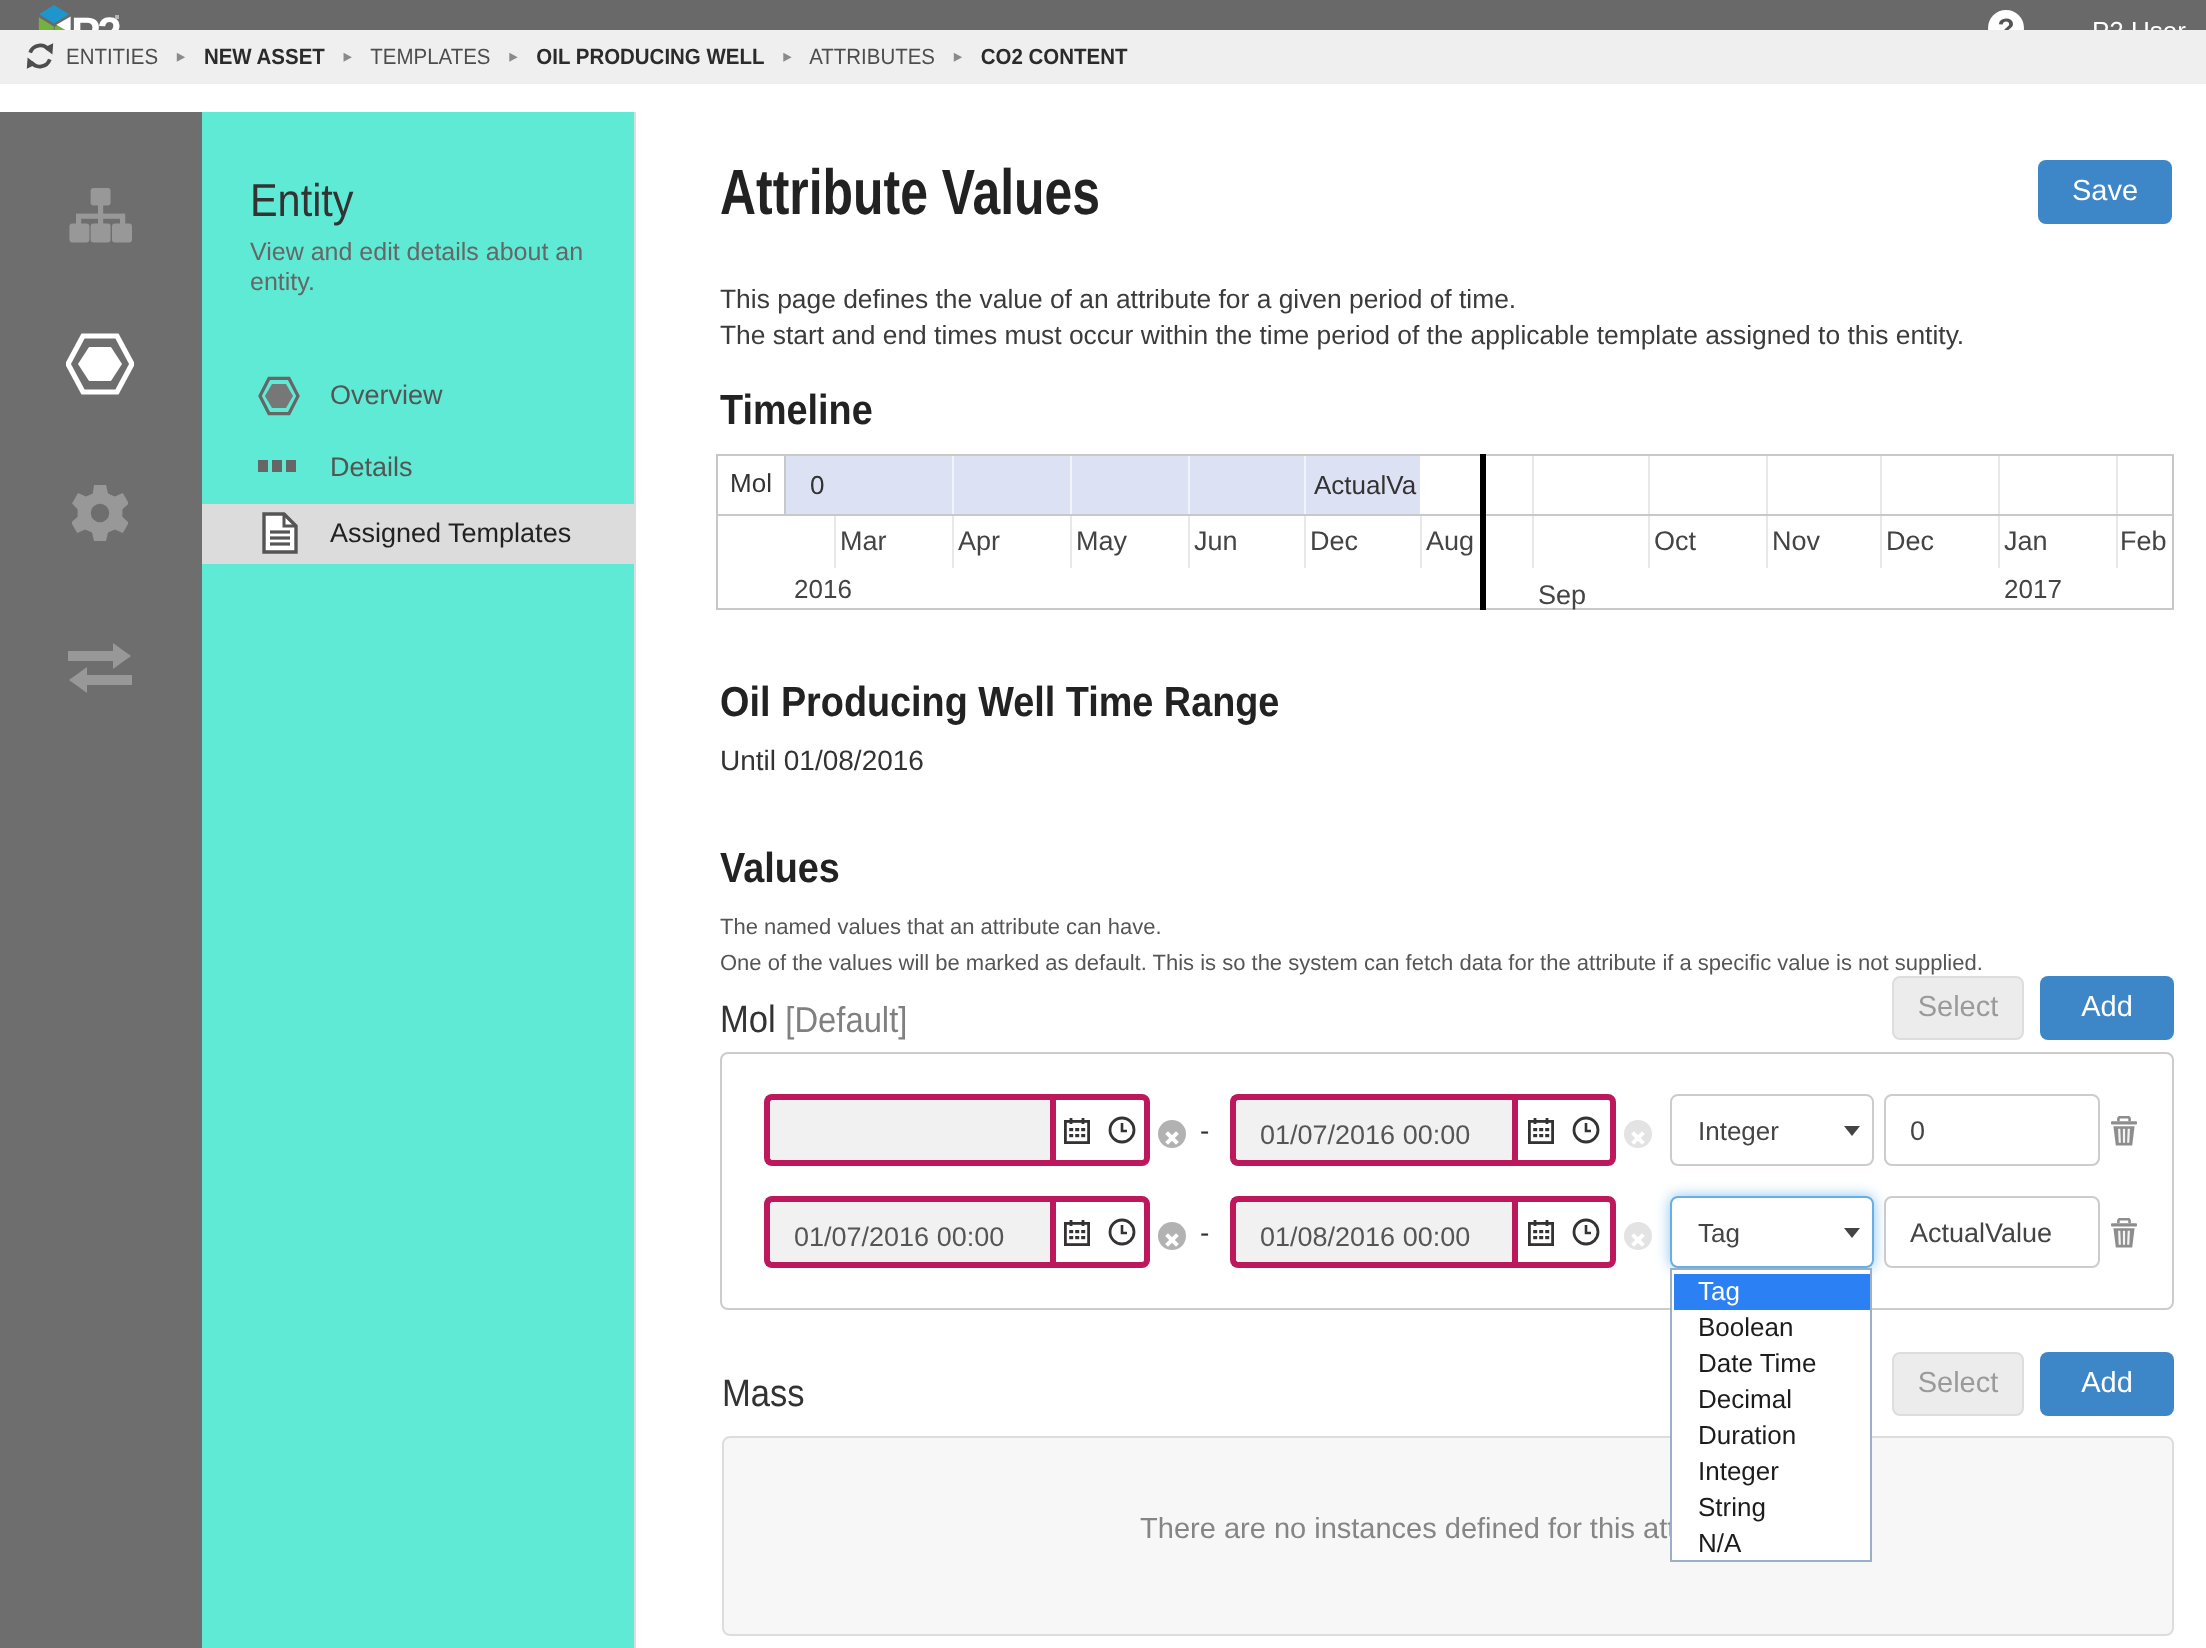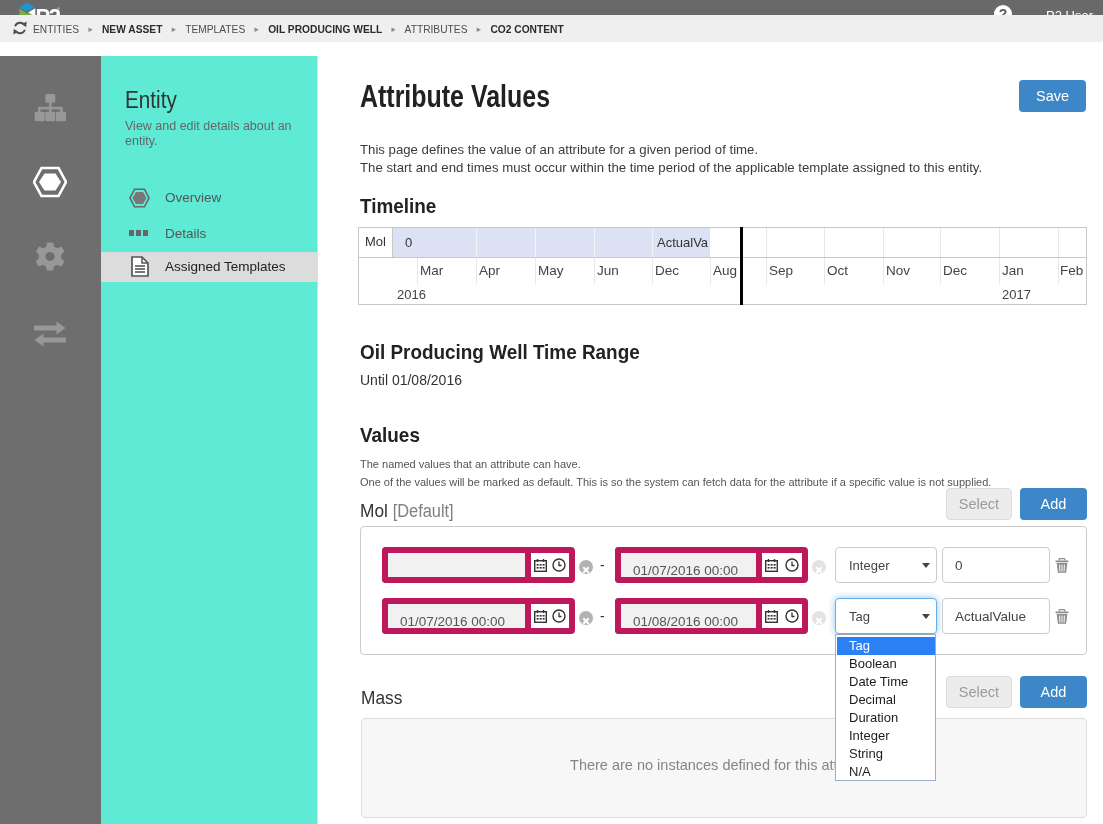--- a/index.html
+++ b/index.html
@@ -67,21 +67,21 @@
 #mol-add { left:702px; top:432px; width:67px; }
 #mass-h { left:43px; top:631px; }
 #mass-select { left:628px; top:620px; width:66px; }
 #mass-add { left:702px; top:620px; width:67px; }
 #molpanel { position:absolute; left:42px; top:470px; width:727px; height:129px; border:1px solid #ccc; border-radius:4px; background:#fff; }
 #masspanel { position:absolute; left:43px; top:662px; width:726px; height:100px; border:1px solid #ddd; border-radius:4px; background:#f7f7f7; }
 #masspanel .empty { position:absolute; width:100%; top:38px; text-align:center; color:#858585; font-size:14.5px; }
 
 
 .vrow { position:absolute; left:0; width:727px; height:36px; }
-.vrow .din { position:absolute; top:0; height:36px; border:6px solid #be185d; background:#f1f1f1; font-size:13.5px; color:#555; }
+.vrow .din { position:absolute; top:0; height:36px; border:3px solid #be185d; background:#f1f1f1; font-size:13.5px; color:#555; }
 .dgrp1-t { left:21px; width:143px; border-radius:4px 0 0 4px; border-right:none !important; padding:10px 0 0 12px; }
 .dgrp1-i { left:164px; width:50px; border-radius:0 4px 4px 0; background:#fff !important; }
 .dgrp2-t { left:254px; width:141px; border-radius:4px 0 0 4px; border-right:none !important; padding:10px 0 0 12px; }
 .dgrp2-i { left:395px; width:52px; border-radius:0 4px 4px 0; background:#fff !important; }
 .icobox { display:flex; align-items:center; justify-content:space-around; }
 .xcirc { position:absolute; width:14px; height:14px; border-radius:50%; text-align:center; }
 .x-dark { background:#b2b2b2; }
 .x-light { background:#e3e3e3; }
 .xcirc svg { margin-top:3px; }
 .dash { position:absolute; font-size:14px; color:#333; }
@@ -212,21 +212,21 @@
         <div class="v2" style="left:581px;"></div>
         <div class="v2" style="left:640px;"></div>
         <div class="v2" style="left:699px;"></div>
       <div class="blackline"></div>
       <div class="mon" style="left:61px;">Mar</div>
         <div class="mon" style="left:120px;">Apr</div>
         <div class="mon" style="left:179px;">May</div>
         <div class="mon" style="left:238px;">Jun</div>
         <div class="mon" style="left:296px;">Dec</div>
         <div class="mon" style="left:354px;">Aug</div>
-      <div class="mon" style="left:410px;">Sep</div>
+      <div class="mon" style="left:410px;margin-top:27px;">Sep</div>
         <div class="mon" style="left:468px;">Oct</div>
         <div class="mon" style="left:527px;">Nov</div>
         <div class="mon" style="left:584px;">Dec</div>
         <div class="mon" style="left:643px;">Jan</div>
         <div class="mon" style="left:701px;">Feb</div>
       <div class="yr" style="left:38px;">2016</div>
         <div class="yr" style="left:643px;">2017</div>
     </div>
     <h2 id="trange-h" style="left:42px; top:284px;">Oil Producing Well Time Range</h2>
     <div id="trange-t">Until 01/08/2016</div>

